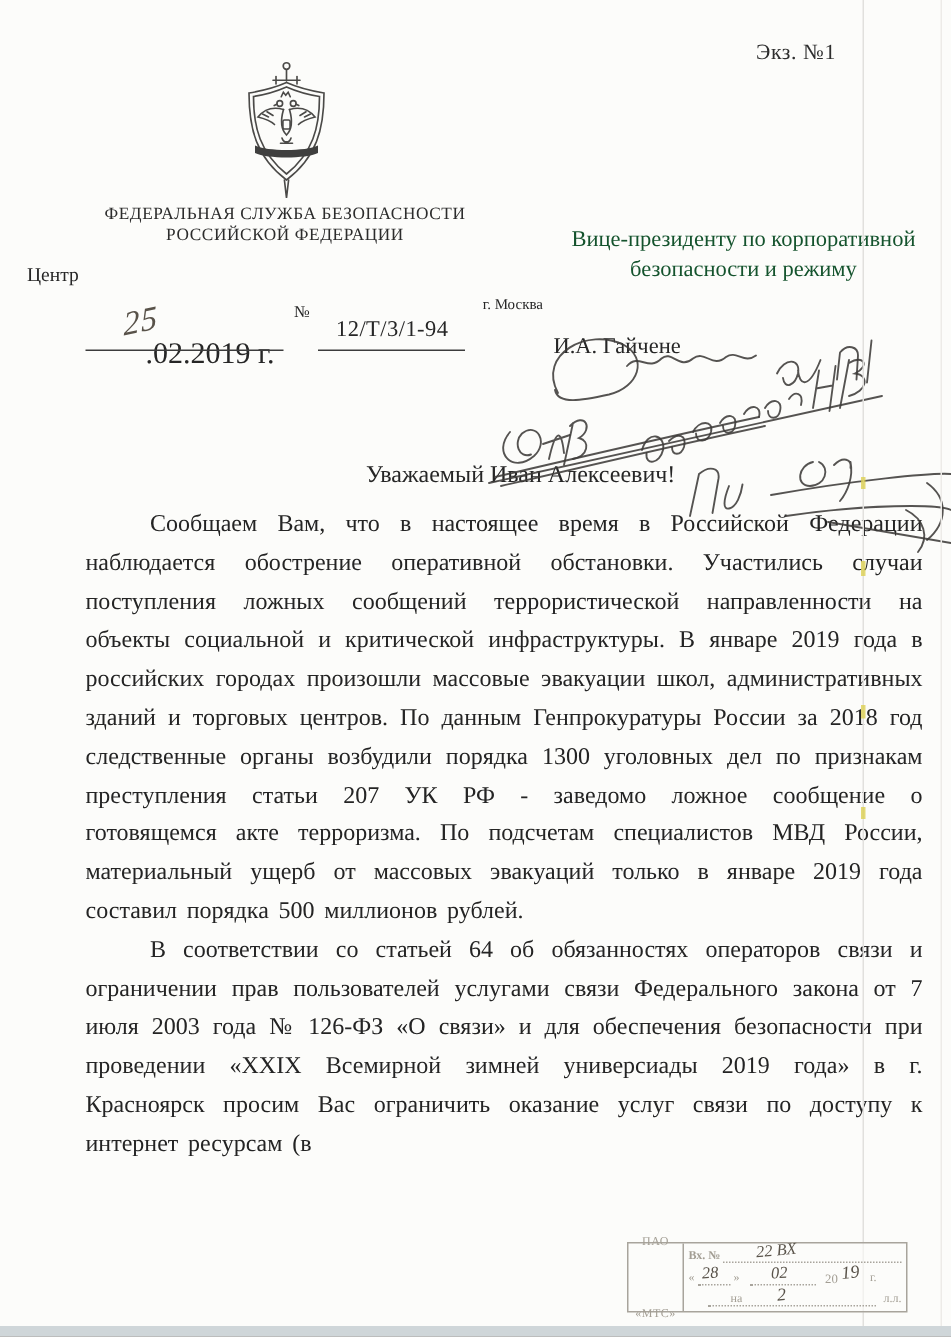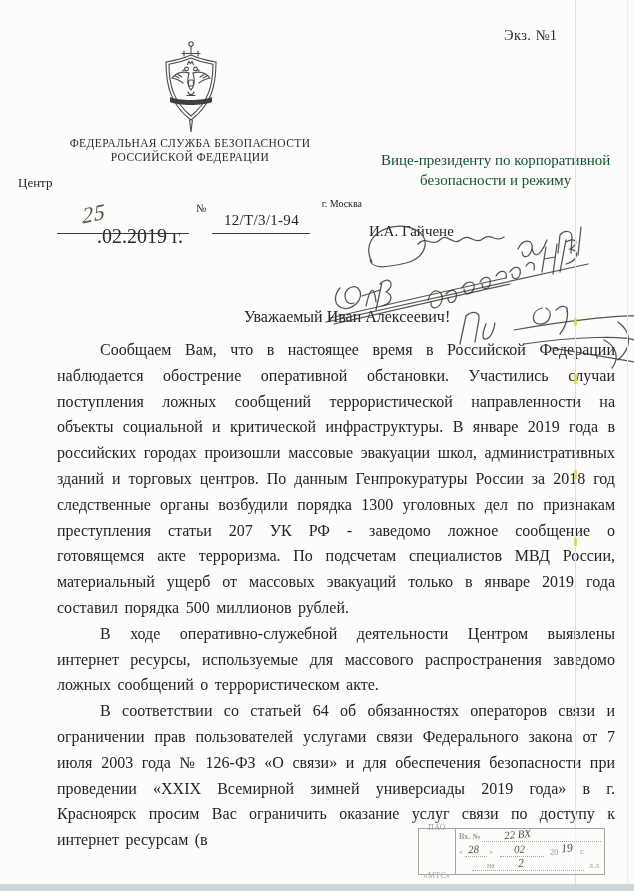--- a/index.html
+++ b/index.html
@@ -129,21 +129,20 @@
   <div class="abs addressee">
     <div>Вице-президенту по корпоративной</div>
     <div>безопасности и режиму</div>
   </div>
   <div class="abs addressee-name">И.А. Гайчене</div>
 
   <div class="abs salutation">Уважаемый Иван Алексеевич!</div>
 
   <div class="abs body-text">
     <p>Сообщаем Вам, что в настоящее время в Российской Федерации наблюдается обострение оперативной обстановки. Участились случаи поступления ложных сообщений террористической направленности на объекты социальной и критической инфраструктуры. В январе 2019 года в российских городах произошли массовые эвакуации школ, административных зданий и торговых центров. По данным Генпрокуратуры России за 2018 год следственные органы возбудили порядка 1300 уголовных дел по признакам преступления статьи 207 УК РФ - заведомо ложное сообщение о готовящемся акте терроризма. По подсчетам специалистов МВД России, материальный ущерб от массовых эвакуаций только в январе 2019 года составил порядка 500 миллионов рублей.</p>
-    <p>В ходе оперативно-служебной деятельности Центром выявлены интернет ресурсы, используемые для массового распространения заведомо ложных сообщений о террористическом акте.</p>
     <p>В соответствии со статьей 64 об обязанностях операторов связи и ограничении прав пользователей услугами связи Федерального закона от 7 июля 2003 года № 126-ФЗ «О связи» и для обеспечения безопасности при проведении «XXIX Всемирной зимней универсиады 2019 года» в г. Красноярск просим Вас ограничить оказание услуг связи по доступу к интернет ресурсам (в</p>
   </div>
 
   <svg class="abs hw-overlay" width="314" height="152" viewBox="0 0 314 152">
 
     <path d="M52,44 C38,18 72,0 96,12 C112,21 106,40 86,45 C68,49 52,52 50,42"></path>
     <path d="M98,26 C106,17 112,30 121,21 C128,15 133,29 142,21 C150,15 155,28 164,20 C171,15 176,25 184,19"></path>
     <path d="M198,31 C203,20 214,21 212,31 C210,39 203,42 202,34 M212,29 C213,39 219,42 227,22"></path>
     <path d="M240,17 L238,35 M240,17 C245,11 252,13 252,19 L251,35 M261,9 L258,37"></path>
 

